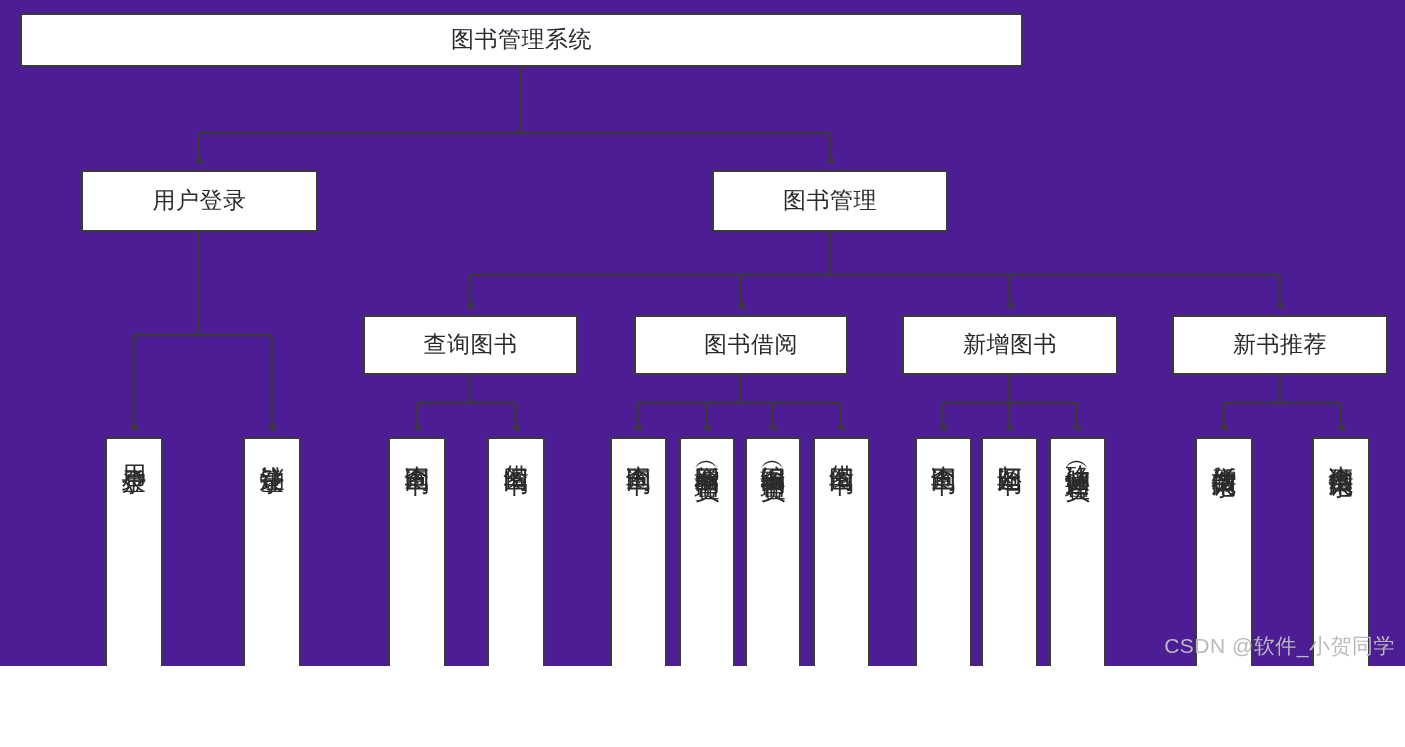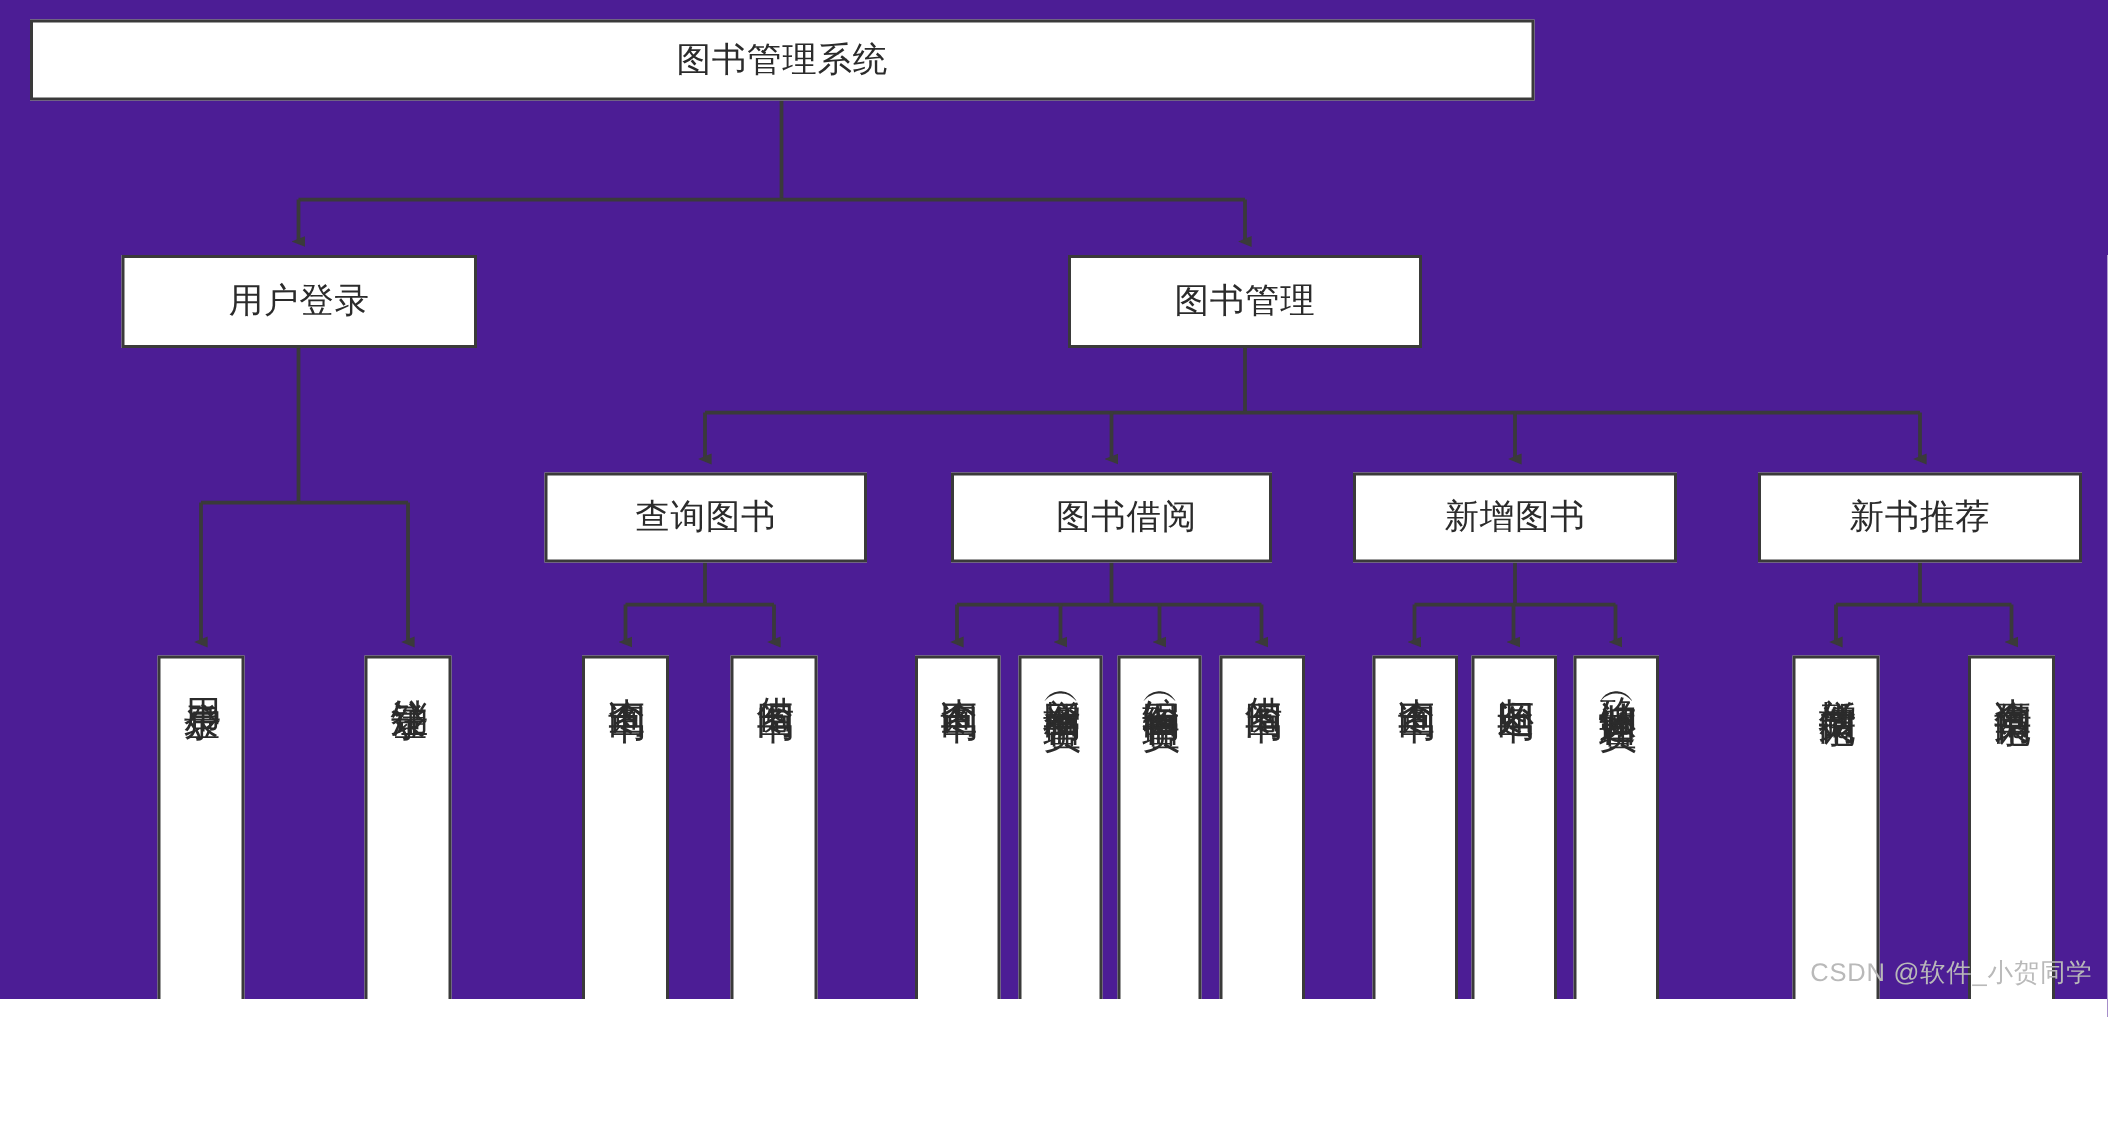--- a/index.html
+++ b/index.html
@@ -57,21 +57,21 @@
     text-orientation: upright;
     font-size: 25px;
     letter-spacing: 2px;
     line-height: 1;
     display: block;
   }
   #watermark {
     position: absolute;
     right: 10px;
     bottom: 6px;
-    font-size: 17px;
+    font-size: 21px;
     color: #b9b9b9;
     letter-spacing: 0.5px;
     z-index: 5;
     white-space: nowrap;
   }
 </style>
 </head>
 <body>
 
 <div id="diagram-root">

